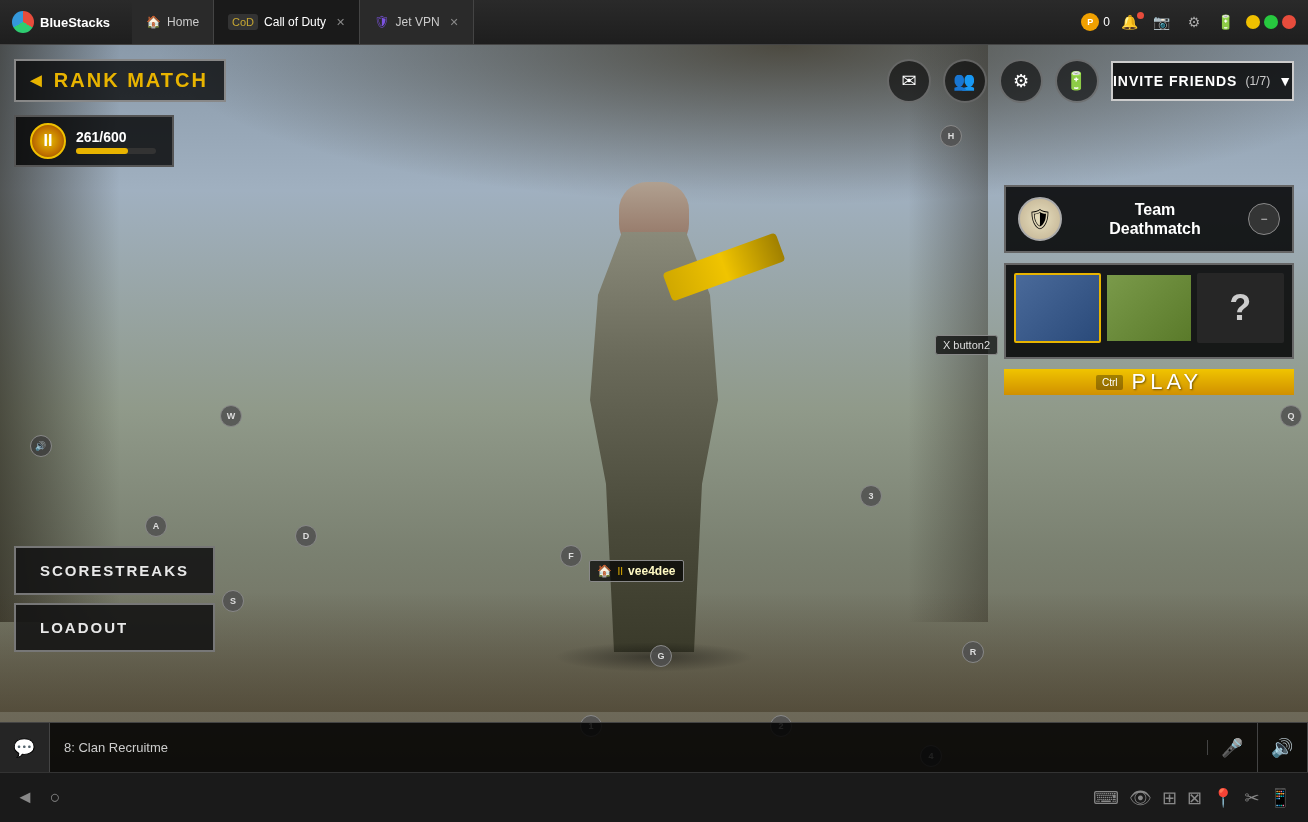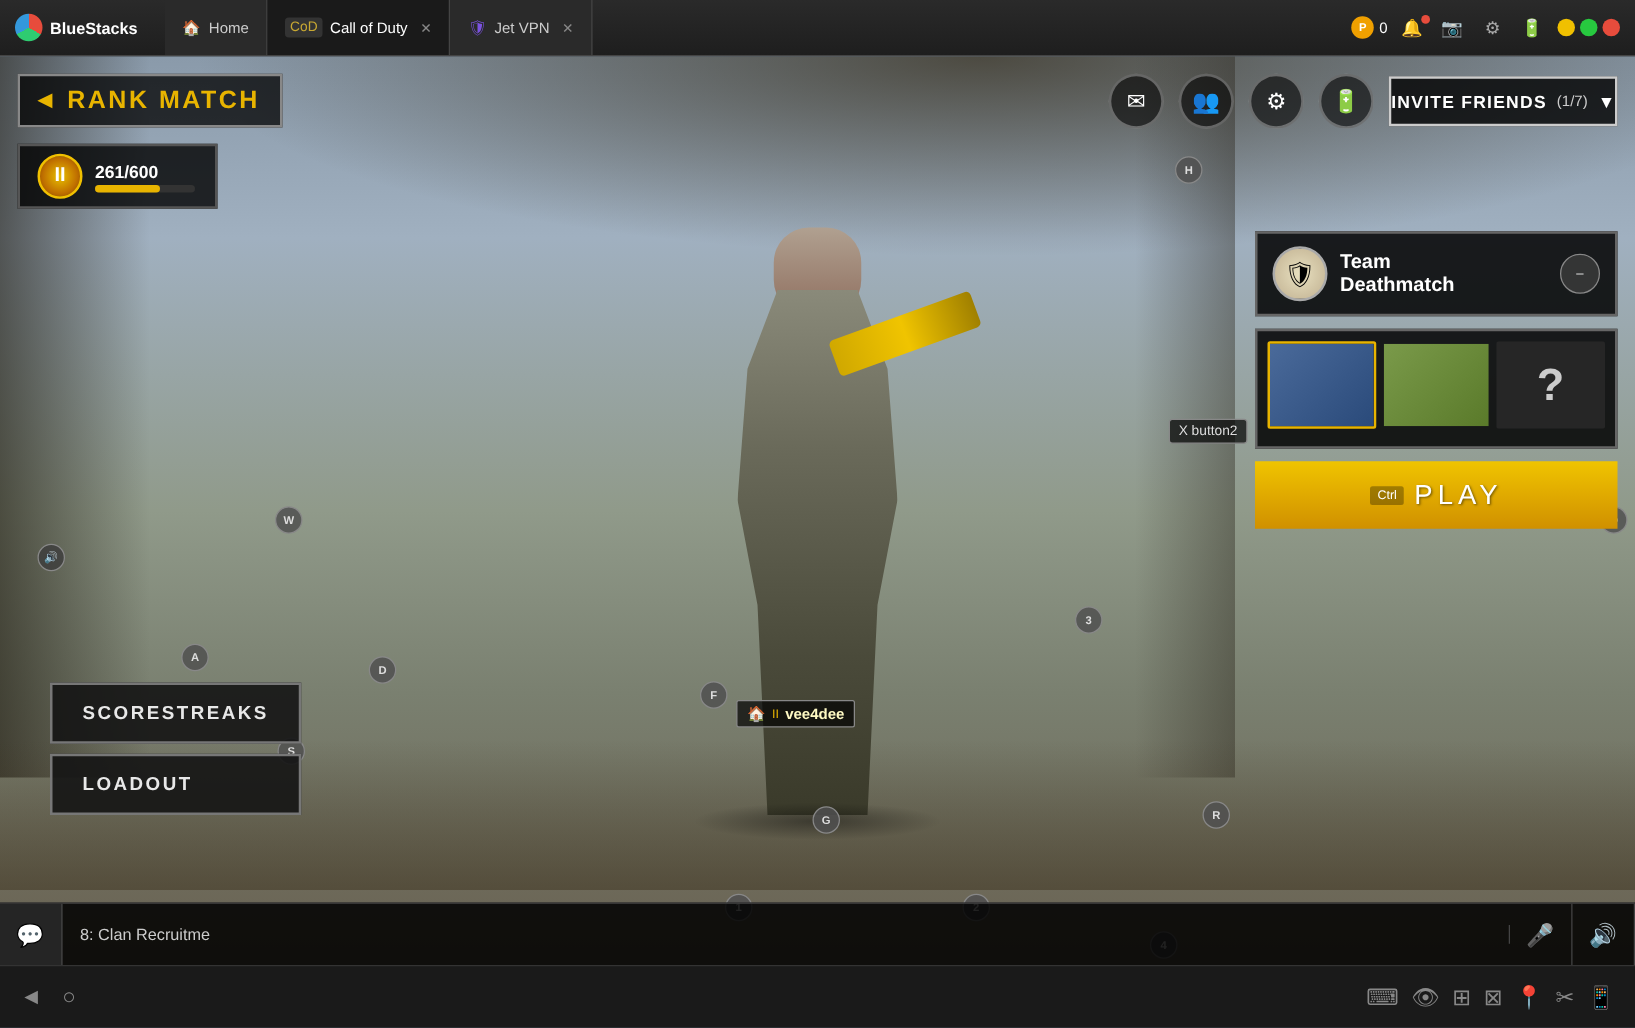--- a/index.html
+++ b/index.html
@@ -153,21 +153,20 @@
     .left-panel {
       position: absolute; left: 14px; bottom: 120px;
       display: flex; flex-direction: column; gap: 8px;
     }
     .panel-btn {
       background: rgba(20,20,20,0.9); border: 2px solid #777;
       padding: 14px 24px; color: #e8e8e8;
       font-size: 15px; font-weight: 900; letter-spacing: 2px;
       text-transform: uppercase; cursor: pointer; min-width: 200px;
       text-align: left;
-      margin-left: 26px;
     }
 
     
     .chat-bar {
       position: absolute; bottom: 0; left: 0; right: 0; height: 50px;
       background: rgba(0,0,0,0.85);
       display: flex; align-items: center; gap: 0;
       border-top: 1px solid #444;
     }
     .chat-icon-btn {
@@ -214,21 +213,21 @@
       padding: 10px 12px;
       display: flex; align-items: center; gap: 10px;
     }
     .mode-icon {
       width: 44px; height: 44px;
       background: radial-gradient(circle, #e8e0c0 0%, #c0b090 100%);
       border-radius: 50%; display: flex; align-items: center; justify-content: center;
       font-size: 20px; border: 2px solid #aaa;
     }
     .mode-info { flex: 1; }
-    .mode-name { color: #fff; font-size: 16px; font-weight: bold; line-height: 1.2; }
+    .mode-name { color: #fff; font-size: 16px; font-weight: bold; line-height: 1.2; text-align: center; }
     .mode-right {
       width: 32px; height: 32px; border-radius: 50%;
       background: rgba(60,60,60,0.8); border: 1px solid #888;
       display: flex; align-items: center; justify-content: center;
       color: #ccc; font-size: 12px; cursor: pointer;
     }
 
     
     .map-panel {
       background: rgba(0,0,0,0.85); border: 2px solid #666;
@@ -255,21 +254,21 @@
       font-size: 36px; color: #ccc; font-weight: bold;
     }
     .random-map-label {
       color: #e8e8e8; font-size: 14px; font-weight: bold;
       letter-spacing: 2px; text-align: center; padding: 4px 0;
     }
 
     
     .play-btn {
       background: linear-gradient(to bottom, #f0c400, #d09000);
-      border: none; padding: 14px;
+      border: none; 
       display: flex; align-items: center; justify-content: center; gap: 8px;
       cursor: pointer; width: 100%;
     }
     .play-ctrl {
       background: rgba(0,0,0,0.3); padding: 2px 6px;
       color: #fff; font-size: 10px; border-radius: 2px;
     }
     .play-text {
       color: #fff; font-size: 22px; font-weight: 400;
       letter-spacing: 4px; text-transform: uppercase;

